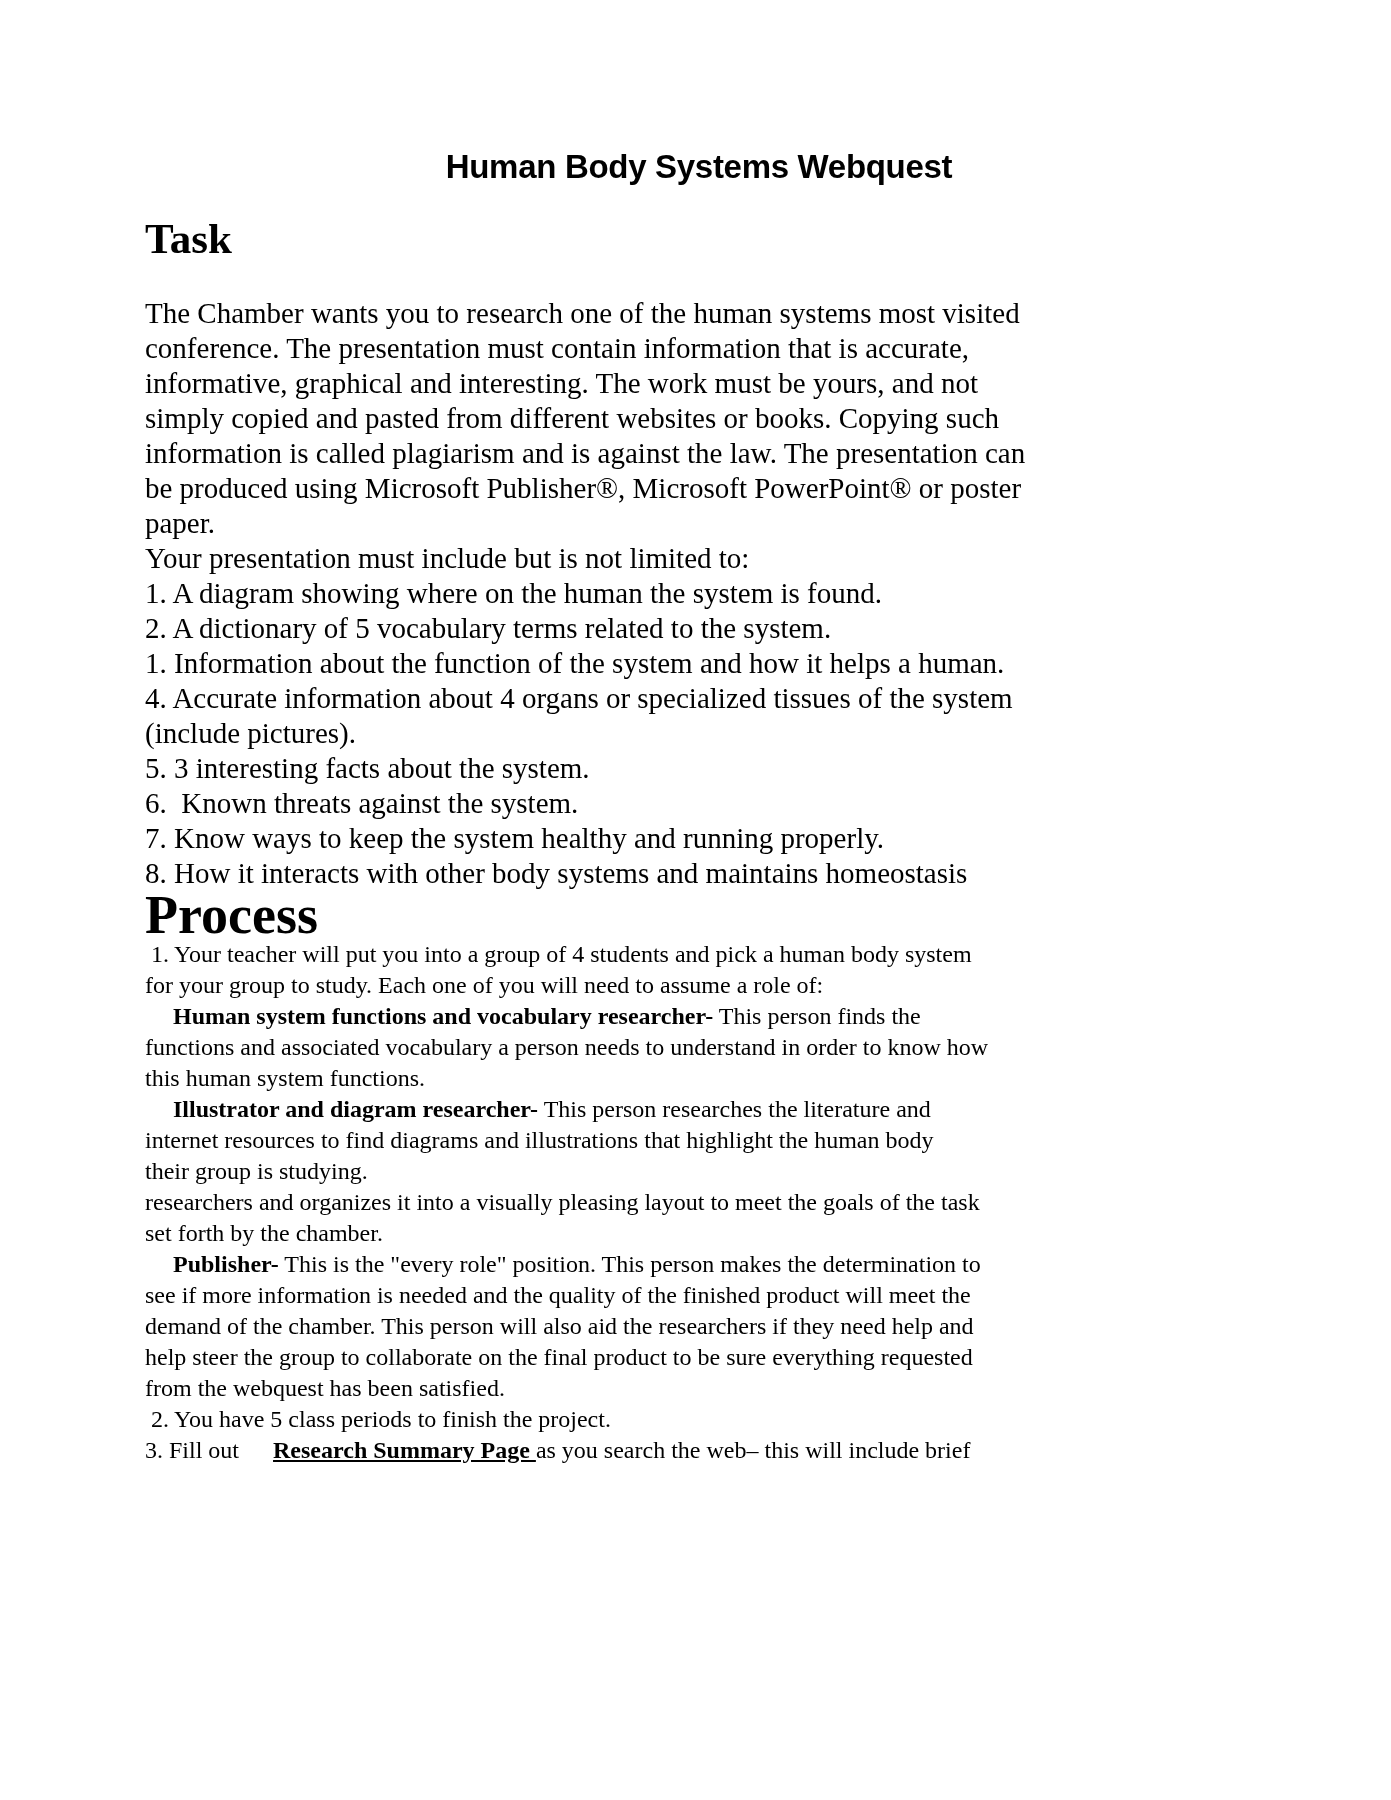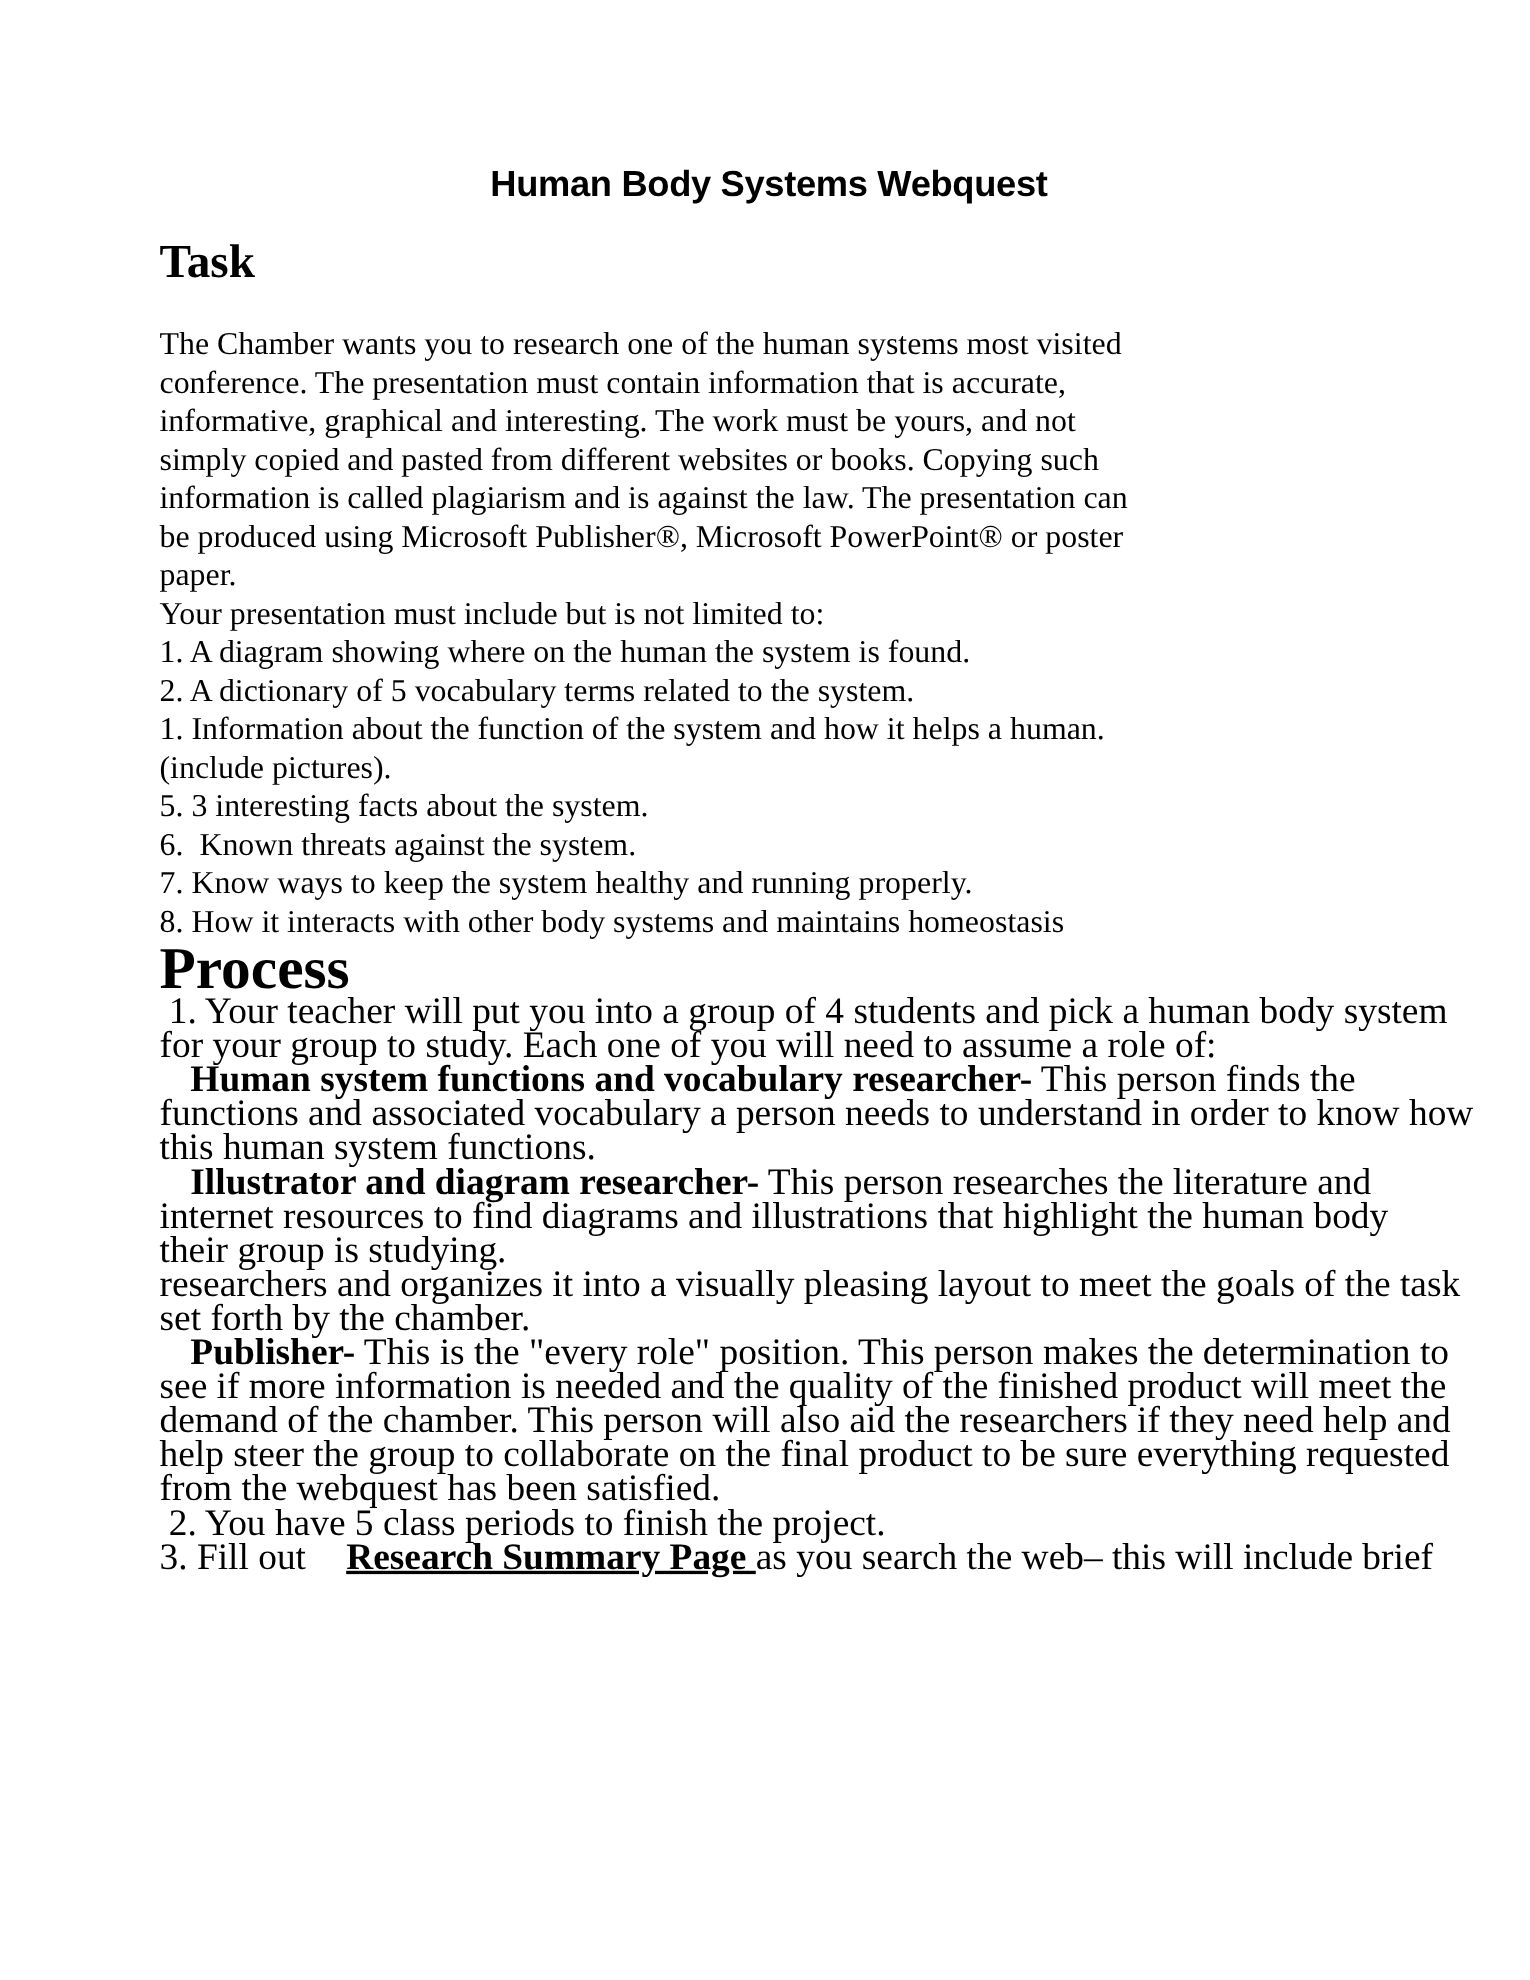--- a/index.html
+++ b/index.html
@@ -39,21 +39,21 @@
   }
   .body-lines {
     font-family: "Liberation Serif", "DejaVu Serif", serif;
   }
   .task-lines {
     margin-top: 32px;
     font-size: 29px;
     line-height: 35px;
   }
   .process-lines {
-    font-size: 34px;
+    font-size: 24px;
     line-height: 31px;
     font-family: Liberation Serif, serif;
   }
   .line {
     white-space: pre;
   }
   .seg { font-weight: normal; }
   .seg.b { font-weight: bold; margin-left: 28px; }
   .seg.u { text-decoration: underline; }
 </style>
@@ -72,20 +72,21 @@
           <div class="line"><span class="seg">conference. The presentation must contain information that is accurate,</span></div>
           <div class="line"><span class="seg">informative, graphical and interesting. The work must be yours, and not</span></div>
           <div class="line"><span class="seg">simply copied and pasted from different websites or books. Copying such</span></div>
           <div class="line"><span class="seg">information is called plagiarism and is against the law. The presentation can</span></div>
           <div class="line"><span class="seg">be produced using Microsoft Publisher®, Microsoft PowerPoint® or poster</span></div>
           <div class="line"><span class="seg">paper.</span></div>
           <div class="line"><span class="seg">Your presentation must include but is not limited to:</span></div>
           <div class="line"><span class="seg">1. A diagram showing where on the human the system is found.</span></div>
           <div class="line"><span class="seg">2. A dictionary of 5 vocabulary terms related to the system.</span></div>
           <div class="line"><span class="seg">1. Information about the function of the system and how it helps a human.</span></div>
+          <div class="line"><span class="seg">4. Accurate information about 4 organs or specialized tissues of the system</span></div>
           <div class="line"><span class="seg">(include pictures).</span></div>
           <div class="line"><span class="seg">5. 3 interesting facts about the system.</span></div>
           <div class="line"><span class="seg">6.  Known threats against the system.</span></div>
           <div class="line"><span class="seg">7. Know ways to keep the system healthy and running properly.</span></div>
           <div class="line"><span class="seg">8. How it interacts with other body systems and maintains homeostasis</span></div>
         </div>
     </div>
 
     <div>
       <div class="section-heading heading-process">Process</div>

